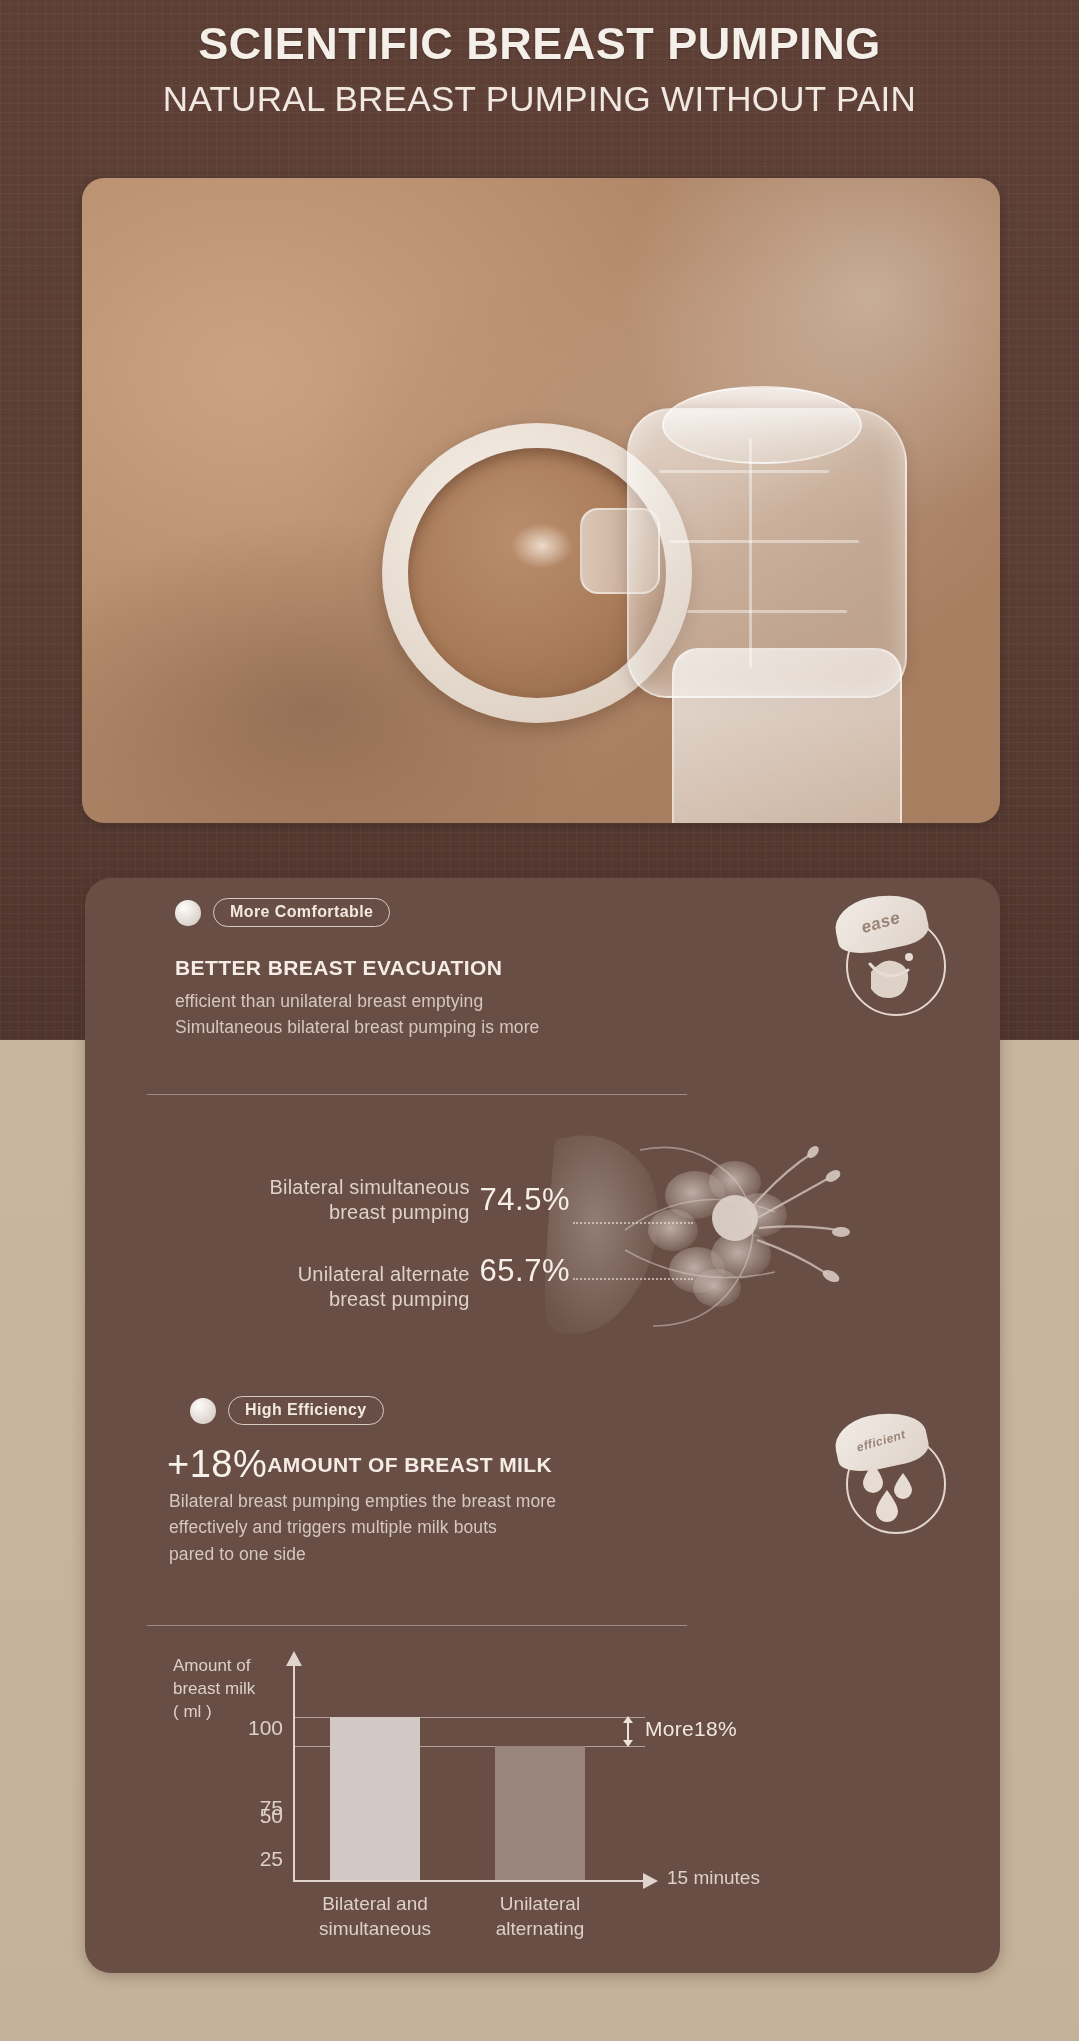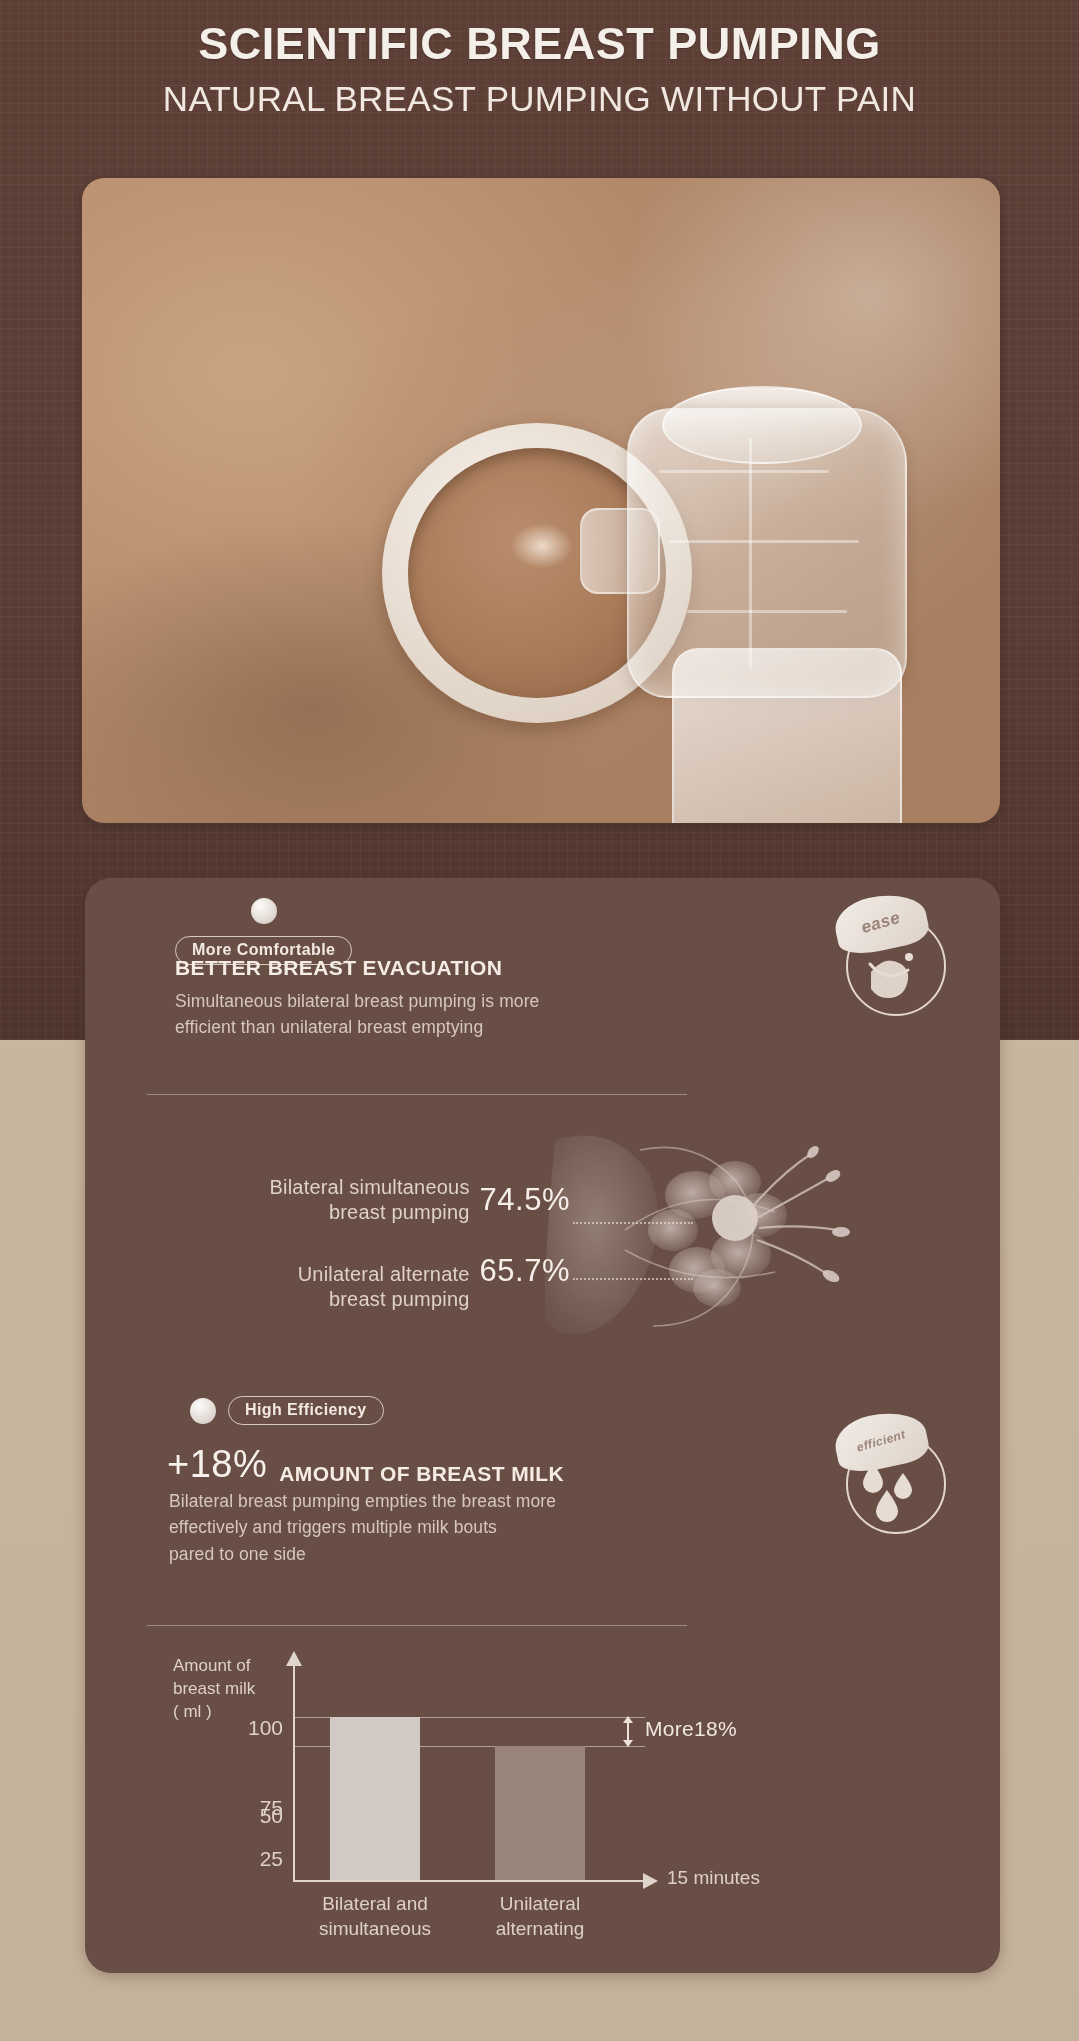--- a/index.html
+++ b/index.html
@@ -226,29 +226,29 @@
     <div class="pump-line" style="left:30px; top:60px; width:170px; height:3px;"></div>
     <div class="pump-line" style="left:40px; top:130px; width:190px; height:3px;"></div>
     <div class="pump-line" style="left:58px; top:200px; width:160px; height:3px;"></div>
     <div class="pump-line" style="left:120px; top:28px; width:3px; height:230px;"></div>
   </div>
   <div class="pump-bottle"></div>
 </div>
 
 <div class="info-card">
 
-  <div class="badge-row" style="left:90px; top:20px;flex-direction:column;">
+  <div class="badge-row" style="left:90px; top:20px;">
     <span class="badge-dot"></span>
     <span class="badge-pill">More Comfortable</span>
   </div>
 
   <div class="sec-head" style="left:90px; top:78px;">BETTER BREAST EVACUATION</div>
   <div class="sec-body" style="left:90px; top:110px;">
+    <div>efficient than unilateral breast emptying</div>
     <div>Simultaneous bilateral breast pumping is more</div>
-    <div>efficient than unilateral breast emptying</div>
   </div>
 
   <div class="logo-ico" style="left:752px; top:22px;">
     <div class="logo-ring"></div>
     <svg width="118" height="118" viewBox="0 0 118 118" style="position:absolute;left:0;top:0;">
       <path d="M34 72 q14 -18 30 -8 q10 7 6 20 q-4 13 -17 14 q-12 1 -19 -9 z" fill="#e7dcd4" opacity=".92"></path>
       <path d="M33 64 q16 20 38 6" stroke="#e7dcd4" stroke-width="3" fill="none" stroke-linecap="round"></path>
       <circle cx="72" cy="57" r="4" fill="#e7dcd4"></circle>
     </svg>
     <div class="logo-ribbon">
@@ -256,21 +256,21 @@
     </div>
   </div>
 
   <div class="divider" style="left:62px; top:216px; width:540px;"></div>
 
   <div class="badge-row" style="left:105px; top:518px;align-items:center;">
     <span class="badge-dot"></span>
     <span class="badge-pill">High Efficiency</span>
   </div>
 
-  <div style="position:absolute; left:82px; top:565px; display:flex; align-items:flex-end; gap:12px;">
+  <div style="position:absolute; left:82px; top:565px; display:flex; align-items:center; ">
     <span style="font-size:38px; color:#f7f1ec; letter-spacing:.5px;">+18%</span>
     <span style="font-size:21px; font-weight:bold; color:#f4ece5; letter-spacing:.4px;">AMOUNT OF BREAST MILK</span>
   </div>
 
   <div class="sec-body" style="left:84px; top:610px;">
     <div>Bilateral breast pumping empties the breast more</div>
     <div>effectively and triggers multiple milk bouts</div>
     <div>pared to one side</div>
   </div>
 

